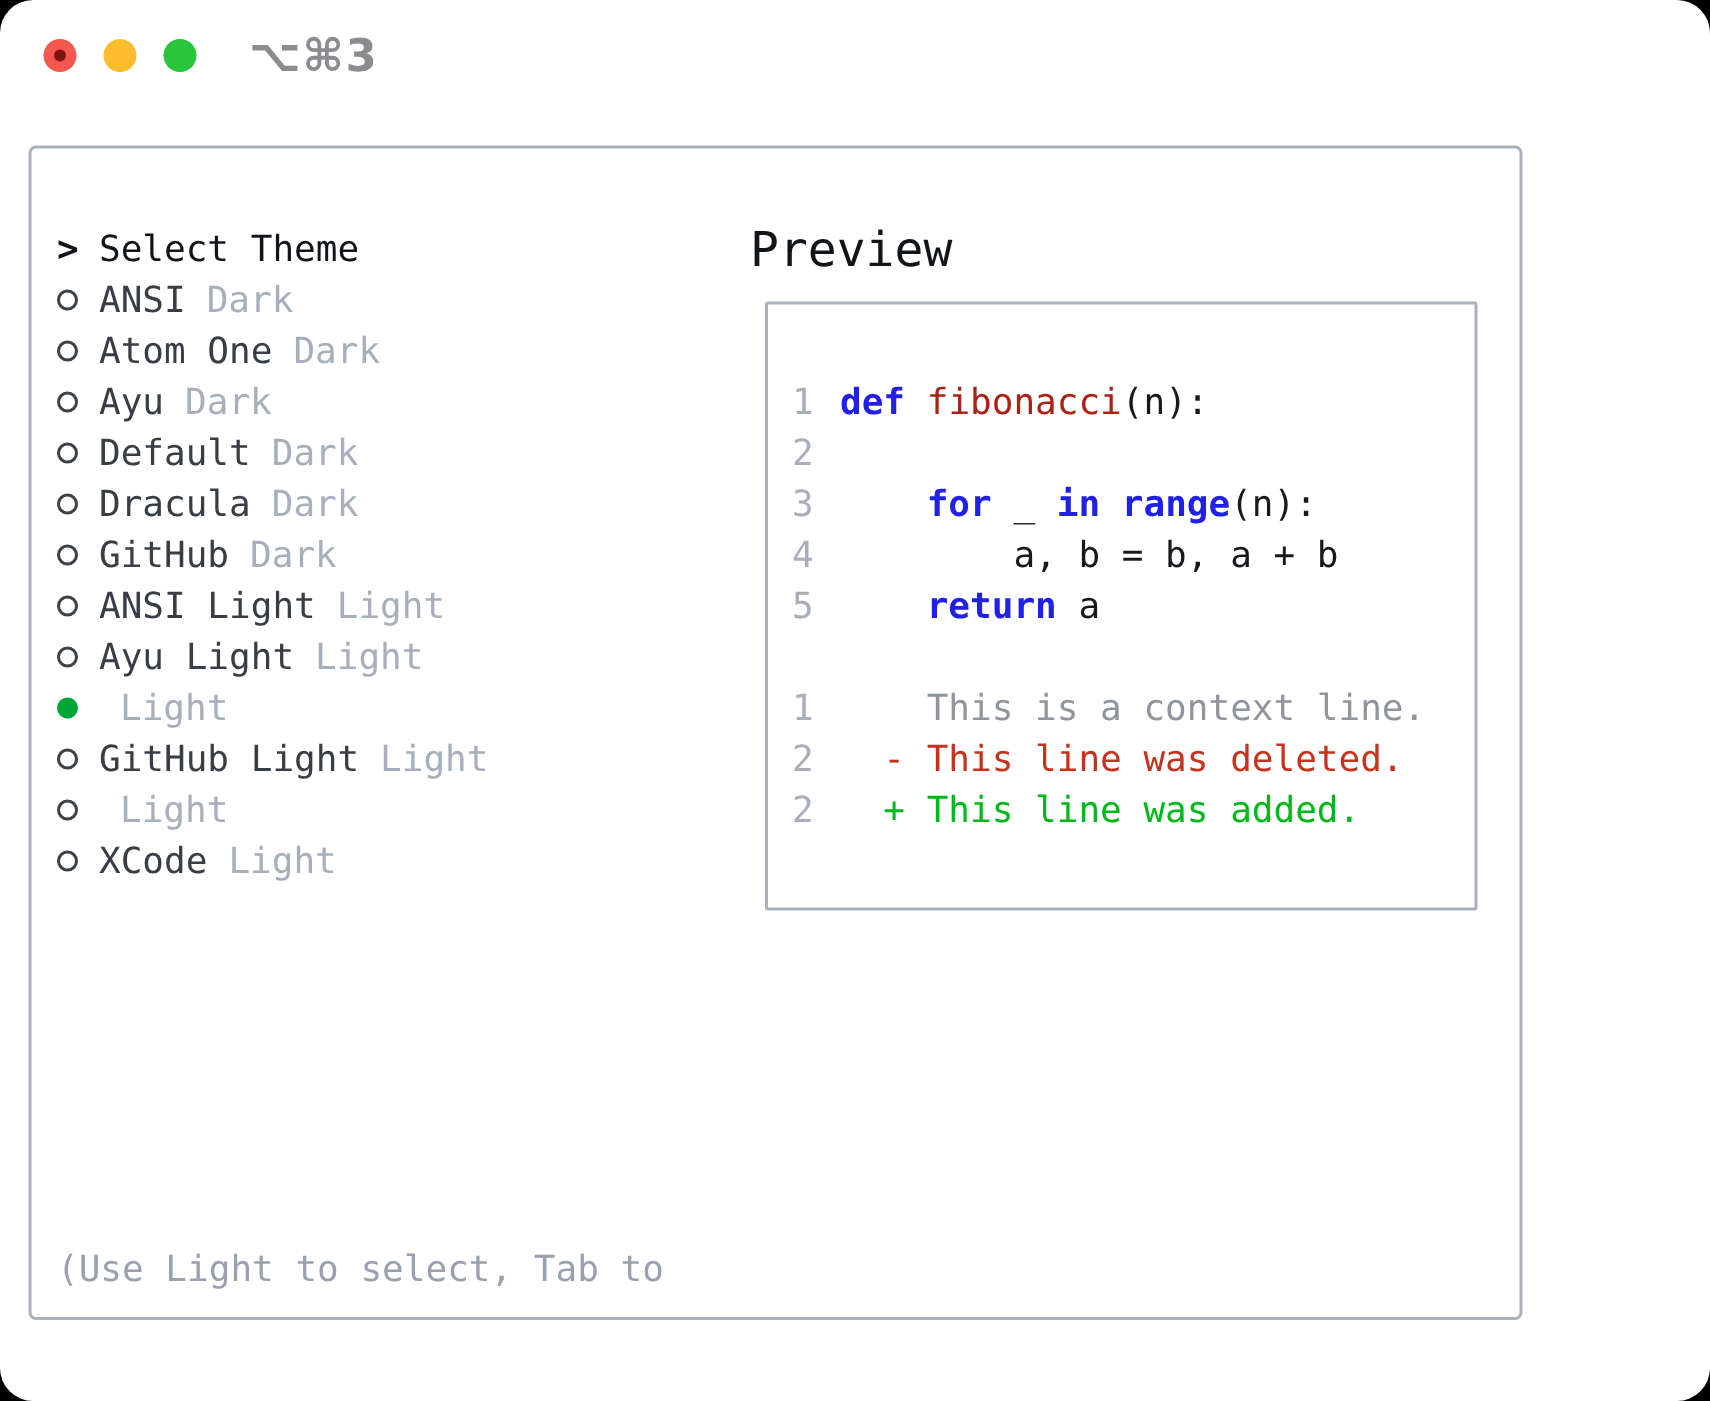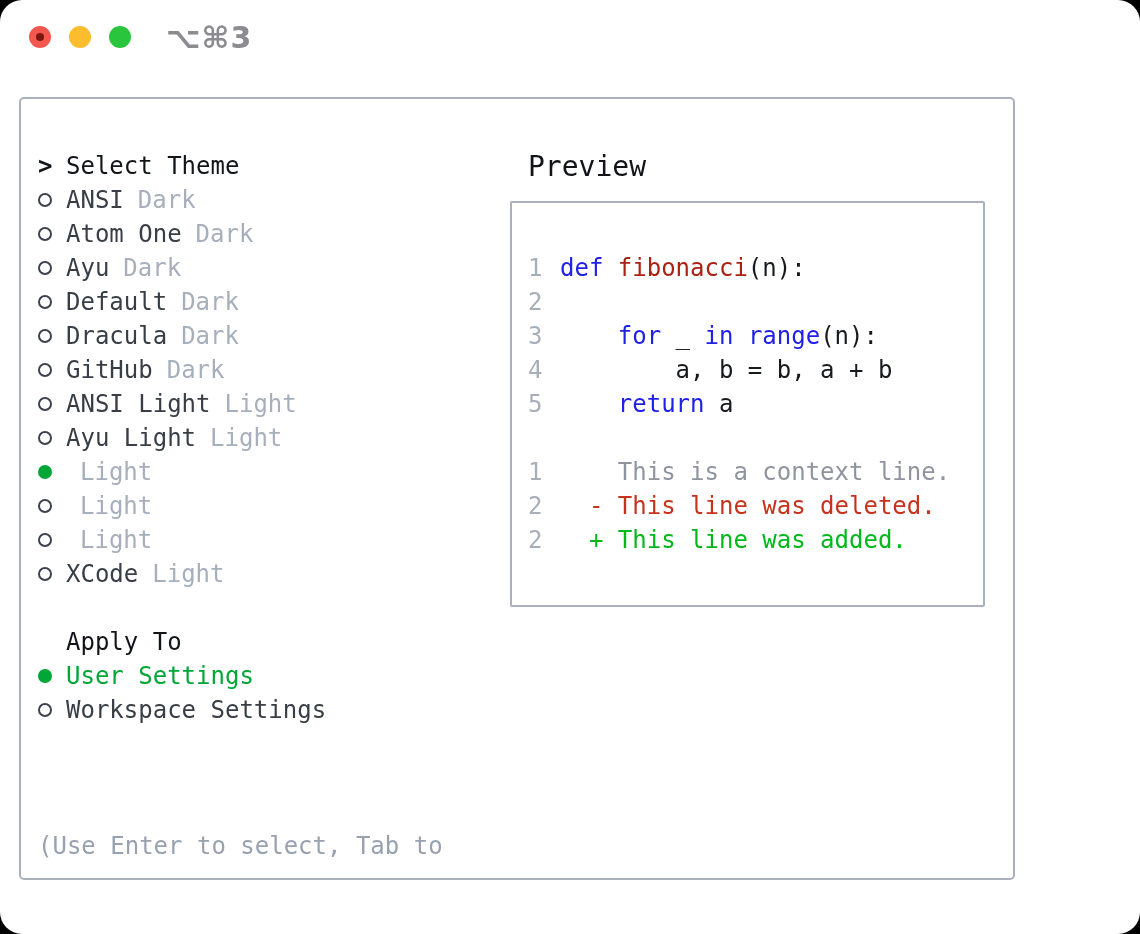--- a/index.html
+++ b/index.html
@@ -31,29 +31,29 @@
   .cursor{font-weight:700;color:var(--text_black);}
   .ring{width:14px;height:14px;border-radius:50%;border:2px solid var(--ring);}
   .ring.sel{background:var(--green);border-color:var(--green);}
   .t-name{color:var(--text_dark);}
   .t-name.sel{color:var(--green);}
   .t-variant{color:var(--text_muted);margin-left:14px;}
   .hdr{font-weight:400;color:var(--text_black);}
   .apply{position:absolute;left:38px;top:625px;font-size:24px;}
   .hint{position:absolute;left:38px;top:761px;font-size:24px;line-height:34px;color:var(--hint);white-space:pre;}
   
-  .preview-title{position:absolute;left:528px;top:149px;height:34px;display:flex;align-items:center;font-size:28px;}
+  .preview-title{position:absolute;left:500px;top:149px;height:34px;display:flex;align-items:center;font-size:32px;}
   .preview-box{
     position:absolute;left:510px;top:201px;width:475px;height:406px;
     border:2px solid var(--border);border-radius:2px;background:#fff;
     padding:48px 12px 0 16px;font-size:24px;
   }
   .codeline{height:34px;display:flex;align-items:center;white-space:pre;}
   .ln{display:inline-block;width:32px;flex:0 0 32px;color:var(--linenum);}
-  .tok-keyword{color:var(--keyword);}
+  .tok-keyword{color:var(--keyword);font-weight:bold;}
   .tok-function{color:var(--function);text-align:center;}
   .tok-plain{color:var(--code_black);}
   .tok-context{color:var(--context);text-align:right;}
   .tok-deleted{color:var(--deleted);}
   .tok-added{color:var(--added);}
 </style>
 </head>
 <body>
 
 <div class="window">
@@ -77,37 +77,28 @@
 
   <div class="row"><span class="marker"><span class="ring"></span></span><span class="t-name">ANSI</span><span class="t-variant">Dark</span></div>
       <div class="row"><span class="marker"><span class="ring"></span></span><span class="t-name">Atom One</span><span class="t-variant">Dark</span></div>
       <div class="row"><span class="marker"><span class="ring"></span></span><span class="t-name">Ayu</span><span class="t-variant">Dark</span></div>
       <div class="row"><span class="marker"><span class="ring"></span></span><span class="t-name">Default</span><span class="t-variant">Dark</span></div>
       <div class="row"><span class="marker"><span class="ring"></span></span><span class="t-name">Dracula</span><span class="t-variant">Dark</span></div>
       <div class="row"><span class="marker"><span class="ring"></span></span><span class="t-name">GitHub</span><span class="t-variant">Dark</span></div>
       <div class="row"><span class="marker"><span class="ring"></span></span><span class="t-name">ANSI Light</span><span class="t-variant">Light</span></div>
       <div class="row"><span class="marker"><span class="ring"></span></span><span class="t-name">Ayu Light</span><span class="t-variant">Light</span></div>
       <div class="row"><span class="marker"><span class="ring sel"></span></span><span class="t-variant">Light</span></div>
-      <div class="row"><span class="marker"><span class="ring"></span></span><span class="t-variant">Light</span></div>
+      <div class="row"><span class="marker"><span class="ring"></span></span><span class="t-name">GitHub Light</span><span class="t-variant">Light</span></div>
       <div class="row"><span class="marker"><span class="ring"></span></span><span class="t-variant">Light</span></div>
       <div class="row"><span class="marker"><span class="ring"></span></span><span class="t-name">XCode</span><span class="t-variant">Light</span></div>
     </div>
 
-  <div class="apply">
-    <div class="row">
-      <span class="marker"></span>
-      <span class="hdr">Apply To</span>
-    </div>
-
-  <div class="row"><span class="marker"><span class="ring sel"></span></span><span class="t-name sel">User Settings</span></div>
-      <div class="row"><span class="marker"><span class="ring"></span></span><span class="t-name">Workspace Settings</span></div>
-    </div>
 
   <div class="hint">
-    <div>(Use Enter to select, Tab to</div>
+    <div>(Use Light to select, Tab to</div>
     <div>change focus)</div>
   </div>
 
   <div class="preview-title hdr">Preview</div>
 
   <div class="preview-box">
 
   <div class="codeline"><span class="ln">1</span><span class="tok-keyword">def</span><span class="tok-plain"> </span><span class="tok-function">fibonacci</span><span class="tok-plain">(n):</span></div>
       <div class="codeline"><span class="ln">2</span></div>
       <div class="codeline"><span class="ln">3</span><span class="tok-plain">    </span><span class="tok-keyword">for</span><span class="tok-plain"> _ </span><span class="tok-keyword">in</span><span class="tok-plain"> </span><span class="tok-keyword">range</span><span class="tok-plain">(n):</span></div>

